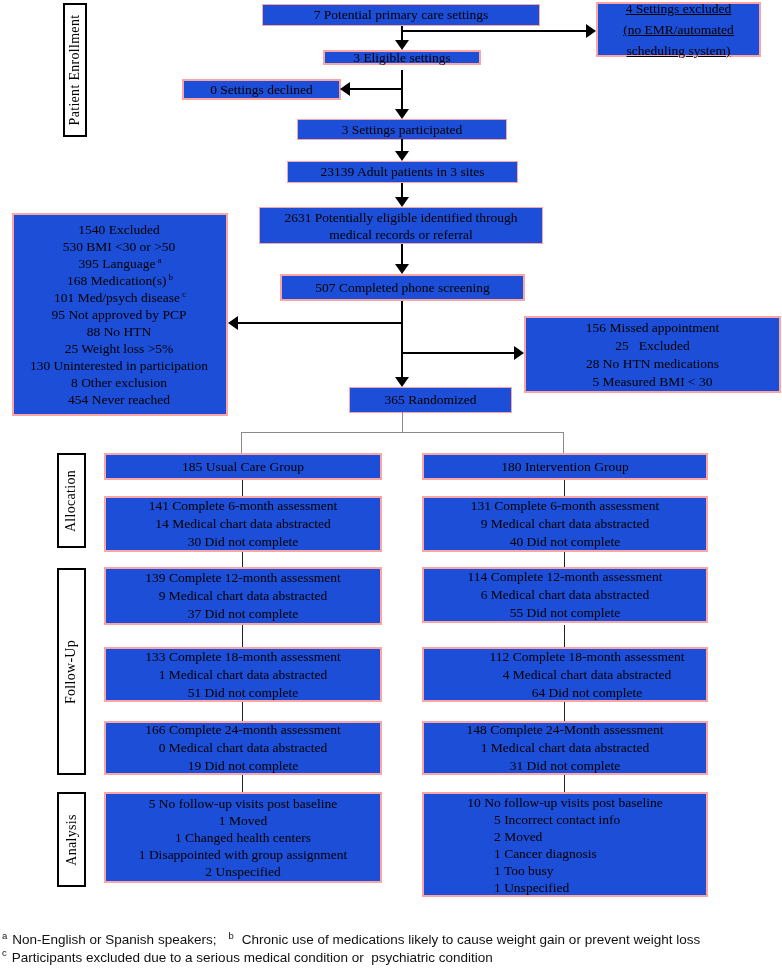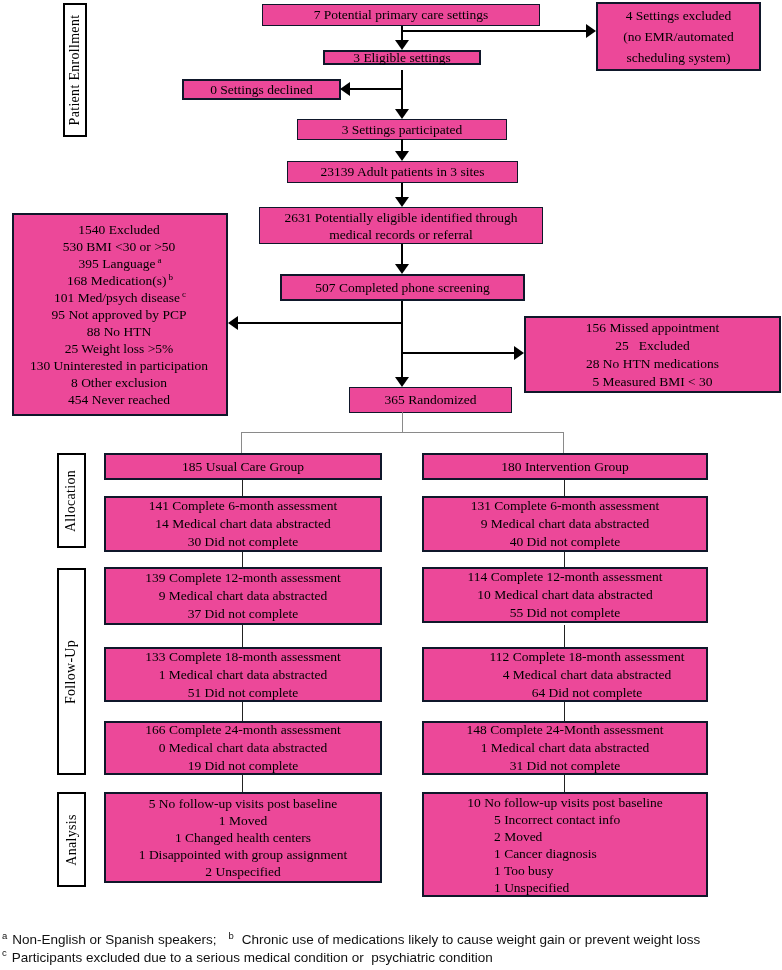--- a/index.html
+++ b/index.html
@@ -3,21 +3,21 @@
 <meta charset="utf-8">
 <style>
   * { margin:0; padding:0; box-sizing:border-box; }
   html,body { background:#ffffff; }
   .canvas {
     position:relative; width:782px; height:970px; background:#fff;
     font-family:"Liberation Serif","DejaVu Serif",serif; color:#000;
     overflow:hidden;
   }
   .box {
-    position:absolute; border:2px solid #0f172a; background:#ec4899;
+    position:absolute; border:2px solid #fca5a5; background:#1d4ed8;
     font-size:13.5px; line-height:17.5px; text-align:center;
     display:flex; flex-direction:column; justify-content:center;
     white-space:pre;
   }
   .box.thin { border-width:1px; }
   .box .ln { white-space:pre; }
   .lh18 { line-height:18px; }
   .lh21 { line-height:21px; }
   .lh17 { line-height:17px; }
   .vlabel {
@@ -58,21 +58,21 @@
     <span>Allocation</span>
   </div>
   <div class="vlabel" style="left:57px; top:568px; width:29px; height:207px;">
     <span>Follow-Up</span>
   </div>
   <div class="vlabel" style="left:57px; top:792px; width:29px; height:95px;">
     <span>Analysis</span>
   </div>
 
   <div class="box thin" style="left:262px; top:4px; width:278px; height:22px;">7 Potential primary care settings</div>
-  <div class="box lh21" style="left:596px; top:2px; width:165px; height:69px;"><div class="ln">4 Settings excluded</div><div class="ln">(no EMR/automated</div><div class="ln">scheduling system)</div></div>
+  <div class="box lh21" style="left:596px; top:2px; width:165px; height:55px;text-decoration:underline;"><div class="ln">4 Settings excluded</div><div class="ln">(no EMR/automated</div><div class="ln">scheduling system)</div></div>
   <div class="box" style="left:323px; top:50px; width:158px; height:15px;">3 Eligible settings</div>
   <div class="box" style="left:182px; top:79px; width:159px; height:21px;">0 Settings declined</div>
   <div class="box thin" style="left:297px; top:119px; width:210px; height:21px;">3 Settings participated</div>
   <div class="box thin" style="left:287px; top:161px; width:231px; height:22px;">23139 Adult patients in 3 sites</div>
   <div class="box thin lh17" style="left:259px; top:207px; width:284px; height:37px;"><div class="ln">2631 Potentially eligible identified through</div><div class="ln">medical records or referral</div></div>
 
   <div class="box lh17" style="left:12px; top:213px; width:216px; height:203px;">
     <div class="ln"><span>1540 Excluded</span><sup class="sp"></sup></div>
     <div class="ln"><span>530 BMI &lt;30 or &gt;50</span><sup class="sp"></sup></div>
     <div class="ln"><span>395 Language</span><sup class="sp">a</sup></div>
@@ -92,21 +92,21 @@
 
   <div class="box" style="left:104px; top:453px; width:278px; height:27px;">185 Usual Care Group</div>
   <div class="box lh18" style="left:104px; top:496px; width:278px; height:56px;"><div class="ln">141 Complete 6-month assessment</div><div class="ln">14 Medical chart data abstracted</div><div class="ln">30 Did not complete</div></div>
   <div class="box lh18" style="left:104px; top:567px; width:278px; height:58px;"><div class="ln">139 Complete 12-month assessment</div><div class="ln">9 Medical chart data abstracted</div><div class="ln">37 Did not complete</div></div>
   <div class="box lh18" style="left:104px; top:647px; width:278px; height:55px;"><div class="ln">133 Complete 18-month assessment</div><div class="ln">1 Medical chart data abstracted</div><div class="ln">51 Did not complete</div></div>
   <div class="box lh18" style="left:104px; top:721px; width:278px; height:54px;"><div class="ln">166 Complete 24-month assessment</div><div class="ln">0 Medical chart data abstracted</div><div class="ln">19 Did not complete</div></div>
   <div class="box lh17" style="left:104px; top:792px; width:278px; height:91px;"><div class="ln">5 No follow-up visits post baseline</div><div class="ln">1 Moved</div><div class="ln">1 Changed health centers</div><div class="ln">1 Disappointed with group assignment</div><div class="ln">2 Unspecified</div></div>
 
   <div class="box" style="left:422px; top:453px; width:286px; height:27px;">180 Intervention Group</div>
   <div class="box lh18" style="left:422px; top:496px; width:286px; height:56px;"><div class="ln">131 Complete 6-month assessment</div><div class="ln">9 Medical chart data abstracted</div><div class="ln">40 Did not complete</div></div>
-  <div class="box lh18" style="left:422px; top:567px; width:286px; height:56px;"><div class="ln">114 Complete 12-month assessment</div><div class="ln">10 Medical chart data abstracted</div><div class="ln">55 Did not complete</div></div>
+  <div class="box lh18" style="left:422px; top:567px; width:286px; height:56px;"><div class="ln">114 Complete 12-month assessment</div><div class="ln">6 Medical chart data abstracted</div><div class="ln">55 Did not complete</div></div>
   <div class="box lh18" style="left:422px; top:647px; width:286px; height:55px;padding-left:44px;"><div class="ln">112 Complete 18-month assessment</div><div class="ln">4 Medical chart data abstracted</div><div class="ln">64 Did not complete</div></div>
   <div class="box lh18" style="left:422px; top:721px; width:286px; height:54px;"><div class="ln">148 Complete 24-Month assessment</div><div class="ln">1 Medical chart data abstracted</div><div class="ln">31 Did not complete</div></div>
   <div class="box lh17" style="left:422px; top:792px; width:286px; height:105px;">
     <div class="ln">10 No follow-up visits post baseline</div>
     <div class="anal-items"><div class="ln">5 Incorrect contact info</div><div class="ln">2 Moved</div><div class="ln">1 Cancer diagnosis</div><div class="ln">1 Too busy</div><div class="ln">1 Unspecified</div></div>
   </div>
 
   <div class="vline" style="left:401px; top:26px;  height:15px;"></div>
   <div class="arr down" style="left:395px; top:40px;"></div>
 

